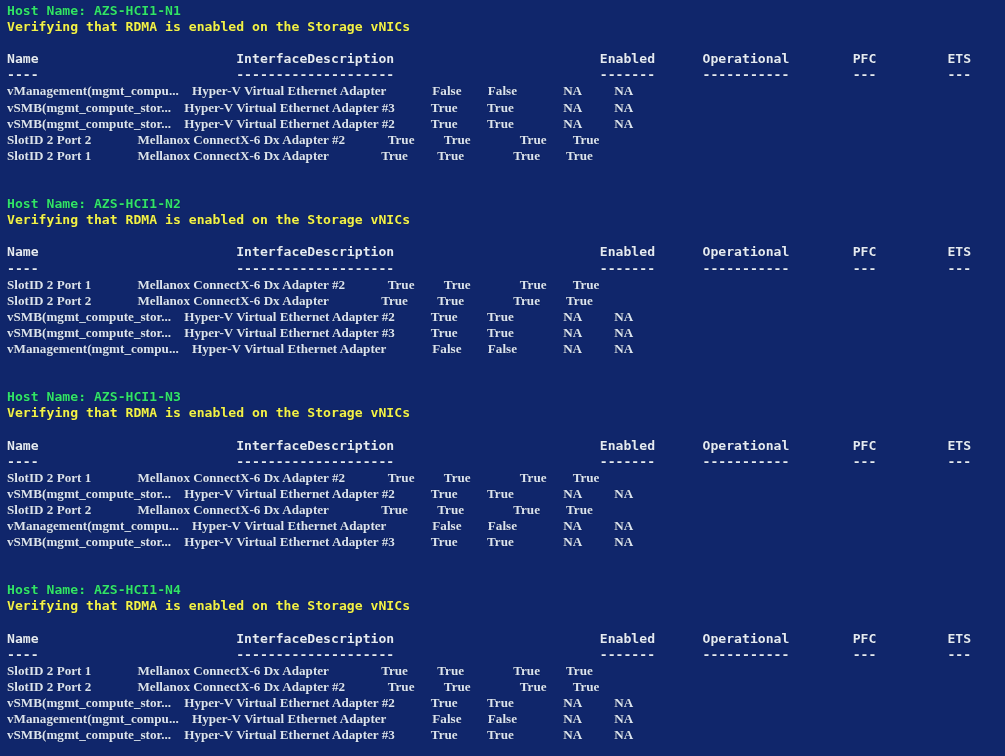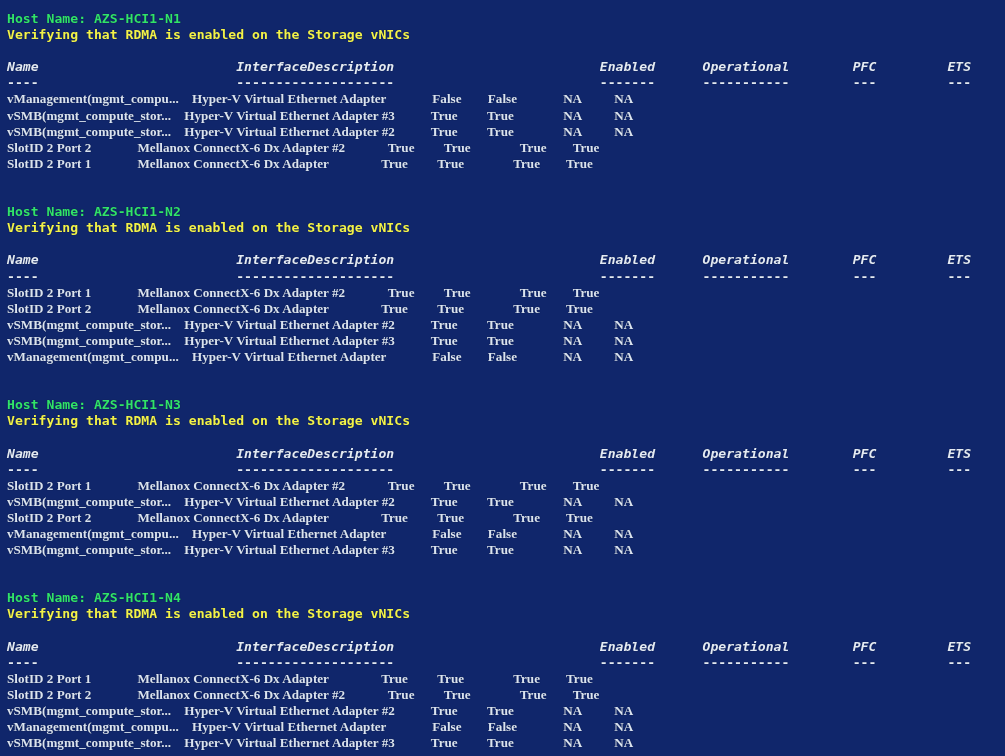--- a/index.html
+++ b/index.html
@@ -30,27 +30,26 @@
     position: absolute;
     top: 0; left: 0;
     padding: 3px 0 0 7px;
     white-space: pre;
     font-size: 13.1px;
     line-height: 16.1px;
     letter-spacing: 0.02px;
     color: #dfe7f2;
     font-weight: bold;
     text-shadow: 0 0 1px rgba(0,0,0,0.55);
-    margin-top: 8px;
   }
   .ln { display: block; height: 16.1px; }
   .ln.blank { color: transparent; }
   .host { color: #31e36a; }
   .verify { color: #f2f24a; }
-  .hdr { color: #e3eaf4; font-style: italic; }
+  .hdr { color: #e3eaf4; }
   .rule { color: #e3eaf4; }
   .row { color: #dae3f0; font-family: Liberation Serif, serif; }
 </style>
 </head>
 <body>
 
 <div id="console">
   <div class="lines" id="console-lines"><span class="ln host">Host Name: AZS-HCI1-N1</span><span class="ln verify">Verifying that RDMA is enabled on the Storage vNICs</span><span class="ln  blank">&nbsp;</span><span class="ln hdr">Name                         InterfaceDescription                          Enabled      Operational        PFC         ETS</span><span class="ln rule">----                         --------------------                          -------      -----------        ---         ---</span><span class="ln row">vManagement(mgmt_compu...    Hyper-V Virtual Ethernet Adapter              False        False              NA          NA</span><span class="ln row">vSMB(mgmt_compute_stor...    Hyper-V Virtual Ethernet Adapter #3           True         True               NA          NA</span><span class="ln row">vSMB(mgmt_compute_stor...    Hyper-V Virtual Ethernet Adapter #2           True         True               NA          NA</span><span class="ln row">SlotID 2 Port 2              Mellanox ConnectX-6 Dx Adapter #2             True         True               True        True</span><span class="ln row">SlotID 2 Port 1              Mellanox ConnectX-6 Dx Adapter                True         True               True        True</span><span class="ln  blank">&nbsp;</span><span class="ln  blank">&nbsp;</span><span class="ln host">Host Name: AZS-HCI1-N2</span><span class="ln verify">Verifying that RDMA is enabled on the Storage vNICs</span><span class="ln  blank">&nbsp;</span><span class="ln hdr">Name                         InterfaceDescription                          Enabled      Operational        PFC         ETS</span><span class="ln rule">----                         --------------------                          -------      -----------        ---         ---</span><span class="ln row">SlotID 2 Port 1              Mellanox ConnectX-6 Dx Adapter #2             True         True               True        True</span><span class="ln row">SlotID 2 Port 2              Mellanox ConnectX-6 Dx Adapter                True         True               True        True</span><span class="ln row">vSMB(mgmt_compute_stor...    Hyper-V Virtual Ethernet Adapter #2           True         True               NA          NA</span><span class="ln row">vSMB(mgmt_compute_stor...    Hyper-V Virtual Ethernet Adapter #3           True         True               NA          NA</span><span class="ln row">vManagement(mgmt_compu...    Hyper-V Virtual Ethernet Adapter              False        False              NA          NA</span><span class="ln  blank">&nbsp;</span><span class="ln  blank">&nbsp;</span><span class="ln host">Host Name: AZS-HCI1-N3</span><span class="ln verify">Verifying that RDMA is enabled on the Storage vNICs</span><span class="ln  blank">&nbsp;</span><span class="ln hdr">Name                         InterfaceDescription                          Enabled      Operational        PFC         ETS</span><span class="ln rule">----                         --------------------                          -------      -----------        ---         ---</span><span class="ln row">SlotID 2 Port 1              Mellanox ConnectX-6 Dx Adapter #2             True         True               True        True</span><span class="ln row">vSMB(mgmt_compute_stor...    Hyper-V Virtual Ethernet Adapter #2           True         True               NA          NA</span><span class="ln row">SlotID 2 Port 2              Mellanox ConnectX-6 Dx Adapter                True         True               True        True</span><span class="ln row">vManagement(mgmt_compu...    Hyper-V Virtual Ethernet Adapter              False        False              NA          NA</span><span class="ln row">vSMB(mgmt_compute_stor...    Hyper-V Virtual Ethernet Adapter #3           True         True               NA          NA</span><span class="ln  blank">&nbsp;</span><span class="ln  blank">&nbsp;</span><span class="ln host">Host Name: AZS-HCI1-N4</span><span class="ln verify">Verifying that RDMA is enabled on the Storage vNICs</span><span class="ln  blank">&nbsp;</span><span class="ln hdr">Name                         InterfaceDescription                          Enabled      Operational        PFC         ETS</span><span class="ln rule">----                         --------------------                          -------      -----------        ---         ---</span><span class="ln row">SlotID 2 Port 1              Mellanox ConnectX-6 Dx Adapter                True         True               True        True</span><span class="ln row">SlotID 2 Port 2              Mellanox ConnectX-6 Dx Adapter #2             True         True               True        True</span><span class="ln row">vSMB(mgmt_compute_stor...    Hyper-V Virtual Ethernet Adapter #2           True         True               NA          NA</span><span class="ln row">vManagement(mgmt_compu...    Hyper-V Virtual Ethernet Adapter              False        False              NA          NA</span><span class="ln row">vSMB(mgmt_compute_stor...    Hyper-V Virtual Ethernet Adapter #3           True         True               NA          NA</span></div>
 </div>
 

